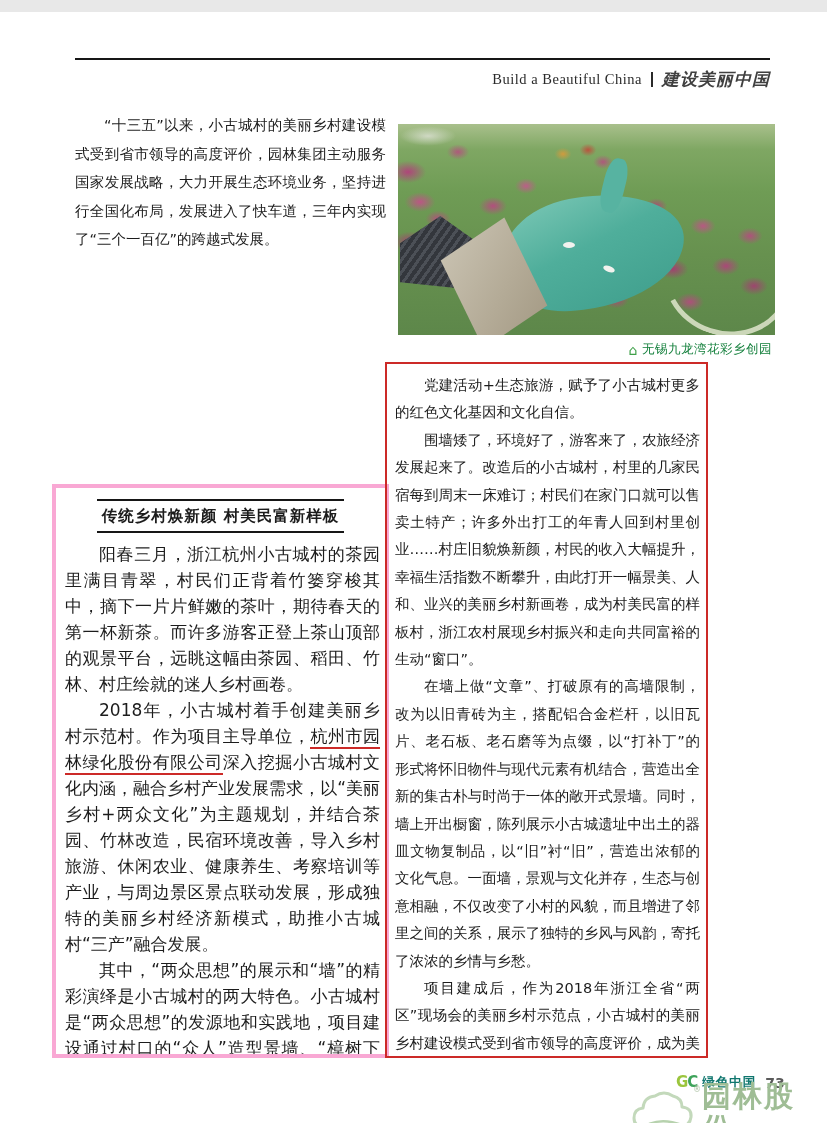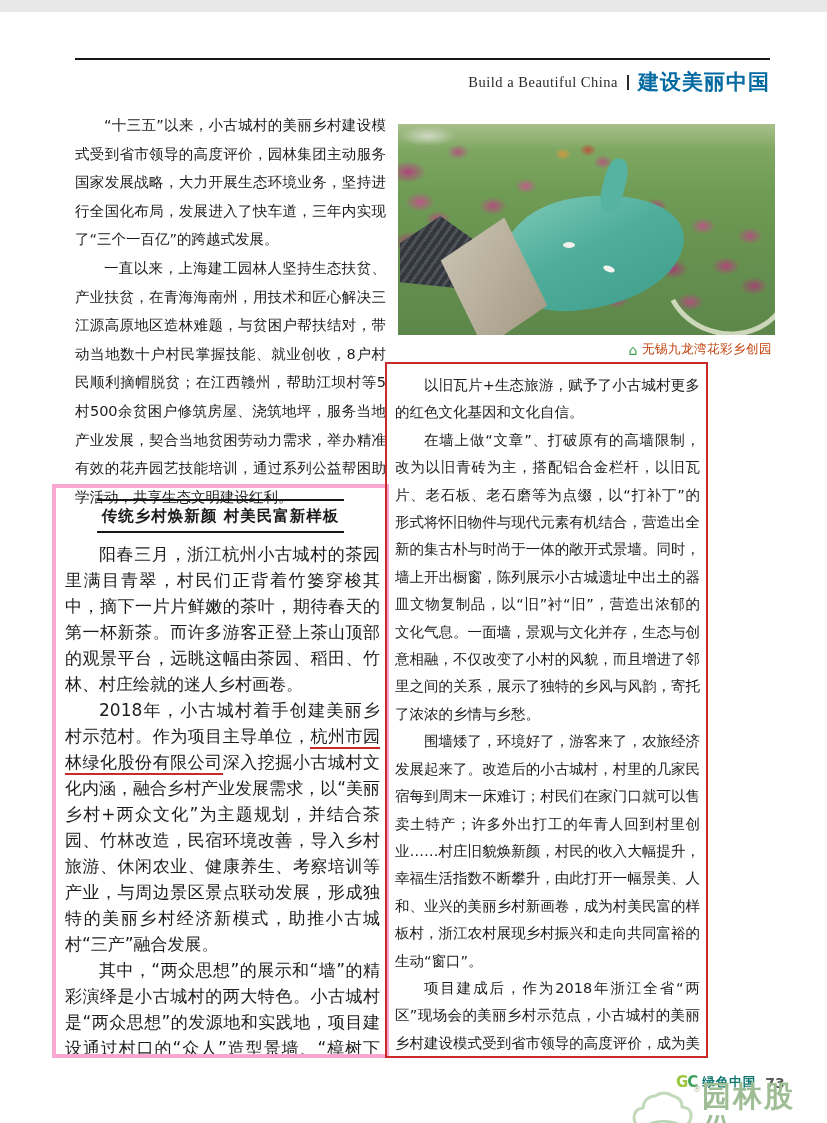--- a/index.html
+++ b/index.html
@@ -4,21 +4,21 @@
 <style>
   html,body{margin:0;padding:0;background:#e8e8e8;}
   .page{position:relative;width:827px;height:1123px;background:#ffffff;margin:12px auto;
         font-family:"DejaVu Sans","Liberation Sans",sans-serif;color:#1c1c1c;overflow:hidden;}
 
   
   .header-rule{position:absolute;left:75px;top:46px;width:695px;height:2px;background:#161616;}
   .header-titles{position:absolute;top:56px;right:57px;white-space:nowrap;display:flex;align-items:center;}
   .header-en{font-family:"Liberation Serif","DejaVu Serif",serif;font-size:14.5px;color:#2a2a2a;letter-spacing:.5px;}
   .header-divider{display:inline-block;width:2px;height:15px;background:#2a2a2a;margin:0 9px;}
-  .header-zh{font-size:21px;font-weight:bold;color:#0369a1;letter-spacing:1px;}
+  .header-zh{font-size:17px;font-weight:bold;color:#404040;letter-spacing:1px;font-style:italic;}
 
   
   p{margin:0;text-indent:2em;text-align:justify;word-break:break-all;}
   .col-left-top{position:absolute;left:75px;top:99px;width:311px;font-size:14.5px;line-height:28.6px;}
 
   
   .redbox-left{position:absolute;left:52px;top:472px;width:337px;height:574px;
                border:4px solid #f9a8d4;box-sizing:border-box;overflow:hidden;}
   .section-head{margin:11px auto 0;width:247px;border-top:2px solid #161616;border-bottom:2px solid #161616;
                 text-align:center;font-weight:bold;font-size:15.5px;letter-spacing:1px;padding:5px 0 4px;}
@@ -64,21 +64,21 @@
   .ph-boat.b2{left:205px;top:142px;transform:rotate(20deg);}
   .ph-roof{position:absolute;left:2px;top:92px;width:96px;height:72px;
            background:repeating-linear-gradient(125deg,#33363c 0 4px,#4c5057 4px 7px);
            clip-path:polygon(0 38%,42% 0,100% 55%,58% 100%,0 92%);}
   .ph-plaza{position:absolute;left:58px;top:110px;width:76px;height:98px;background:
             linear-gradient(150deg,#c7c0af 0%,#b4ab97 60%,#a79d88 100%);
             transform:rotate(-26deg) skewY(-8deg);}
   .ph-path{position:absolute;right:-18px;top:92px;width:120px;height:110px;border:5px solid rgba(224,230,205,.85);
            border-radius:50%;border-top-color:transparent;border-left-color:transparent;transform:rotate(18deg);}
 
-  .caption{position:absolute;top:329px;right:55px;font-size:12.5px;color:#c2410c;letter-spacing:.5px;
+  .caption{position:absolute;top:329px;right:55px;font-size:12.5px;color:#15803d;letter-spacing:.5px;
            display:flex;align-items:center;gap:4px;}
   .cap-icon{color:#3fa049;font-size:14px;line-height:1;}
   .cap-icon::before{content:"⌂";}
 
   
   .footer-mag{position:absolute;left:676px;top:1061px;display:flex;align-items:flex-end;gap:5px;white-space:nowrap;}
   .gc-logo{font-weight:bold;font-size:15px;letter-spacing:-1px;}
   .gc-g{color:#9bc53d;}
   .gc-c{color:#3ea35a;}
   .mag-name{font-size:12.5px;font-weight:bold;color:#0f766e;letter-spacing:1px;}
@@ -97,21 +97,20 @@
 
   <div class="header-rule"></div>
   <div class="header-titles">
     <span class="header-en">Build a Beautiful China</span>
     <span class="header-divider"></span>
     <span class="header-zh">建设美丽中国</span>
   </div>
 
   <div class="col-left-top">
     <p>“十三五”以来，小古城村的美丽乡村建设模式受到省市领导的高度评价，园林集团主动服务国家发展战略，大力开展生态环境业务，坚持进行全国化布局，发展进入了快车道，三年内实现了“三个一百亿”的跨越式发展。</p>
-    <p>一直以来，上海建工园林人坚持生态扶贫、产业扶贫，在青海海南州，用技术和匠心解决三江源高原地区造林难题，与贫困户帮扶结对，带动当地数十户村民掌握技能、就业创收，8户村民顺利摘帽脱贫；在江西赣州，帮助江坝村等5村500余贫困户修筑房屋、浇筑地坪，服务当地产业发展，契合当地贫困劳动力需求，举办精准有效的花卉园艺技能培训，通过系列公益帮困助学活动，共享生态文明建设红利。</p>
   </div>
 
   <div class="photo">
     <div class="ph-pond"></div>
     <div class="ph-channel"></div>
     <div class="ph-boat b1"></div>
     <div class="ph-boat b2"></div>
     <div class="ph-roof"></div>
     <div class="ph-plaza"></div>
     <div class="ph-path"></div>
@@ -125,23 +124,23 @@
     <div class="section-head">传统乡村焕新颜  村美民富新样板</div>
     <div class="boxtext-left">
       <p>阳春三月，浙江杭州小古城村的茶园里满目青翠，村民们正背着竹篓穿梭其中，摘下一片片鲜嫩的茶叶，期待春天的第一杯新茶。而许多游客正登上茶山顶部的观景平台，远眺这幅由茶园、稻田、竹林、村庄绘就的迷人乡村画卷。</p>
       <p><span>2018年，小古城村着手创建美丽乡村示范村。作为项目主导单位，</span><span class="company-underline">杭州市园林绿化股份有限公司</span><span>深入挖掘小古城村文化内涵，融合乡村产业发展需求，以“美丽乡村+两众文化”为主题规划，并结合茶园、竹林改造，民宿环境改善，导入乡村旅游、休闲农业、健康养生、考察培训等产业，与周边景区景点联动发展，形成独特的美丽乡村经济新模式，助推小古城村“三产”融合发展。</span></p>
       <p>其中，“两众思想”的展示和“墙”的精彩演绎是小古城村的两大特色。小古城村是“两众思想”的发源地和实践地，项目建设通过村口的“众人”造型景墙、“樟树下议事”圆桌会等表现手法，将“众人的事情由众人商量”的文化精神和民主议事的思想表现得淋漓尽致。这里成为许多企事业单位的党建文化“打卡地”，</p>
     </div>
   </div>
 
   <div class="redbox-right">
     <div class="boxtext-right">
-      <p>以旧瓦片+生态旅游，赋予了小古城村更多的红色文化基因和文化自信。</p>
+      <p>党建活动+生态旅游，赋予了小古城村更多的红色文化基因和文化自信。</p>
+      <p>围墙矮了，环境好了，游客来了，农旅经济发展起来了。改造后的小古城村，村里的几家民宿每到周末一床难订；村民们在家门口就可以售卖土特产；许多外出打工的年青人回到村里创业……村庄旧貌焕新颜，村民的收入大幅提升，幸福生活指数不断攀升，由此打开一幅景美、人和、业兴的美丽乡村新画卷，成为村美民富的样板村，浙江农村展现乡村振兴和走向共同富裕的生动“窗口”。</p>
       <p>在墙上做“文章”、打破原有的高墙限制，改为以旧青砖为主，搭配铝合金栏杆，以旧瓦片、老石板、老石磨等为点缀，以“打补丁”的形式将怀旧物件与现代元素有机结合，营造出全新的集古朴与时尚于一体的敞开式景墙。同时，墙上开出橱窗，陈列展示小古城遗址中出土的器皿文物复制品，以“旧”衬“旧”，营造出浓郁的文化气息。一面墙，景观与文化并存，生态与创意相融，不仅改变了小村的风貌，而且增进了邻里之间的关系，展示了独特的乡风与风韵，寄托了浓浓的乡情与乡愁。</p>
-      <p>围墙矮了，环境好了，游客来了，农旅经济发展起来了。改造后的小古城村，村里的几家民宿每到周末一床难订；村民们在家门口就可以售卖土特产；许多外出打工的年青人回到村里创业……村庄旧貌焕新颜，村民的收入大幅提升，幸福生活指数不断攀升，由此打开一幅景美、人和、业兴的美丽乡村新画卷，成为村美民富的样板村，浙江农村展现乡村振兴和走向共同富裕的生动“窗口”。</p>
       <p>项目建成后，作为2018年浙江全省“两区”现场会的美丽乡村示范点，小古城村的美丽乡村建设模式受到省市领导的高度评价，成为美丽乡村建设的新标杆，前来参观、旅游的人群络绎不绝。先后获评“浙江省美丽乡村美育村（社区）试点单位”、“浙江省生</p>
     </div>
   </div>
 
   <div class="footer-mag">
     <span class="gc-logo"><span class="gc-g">G</span><span class="gc-c">C</span></span>
     <span class="mag-name">绿色中国</span>
     <span class="page-num">73</span>
   </div>
 

